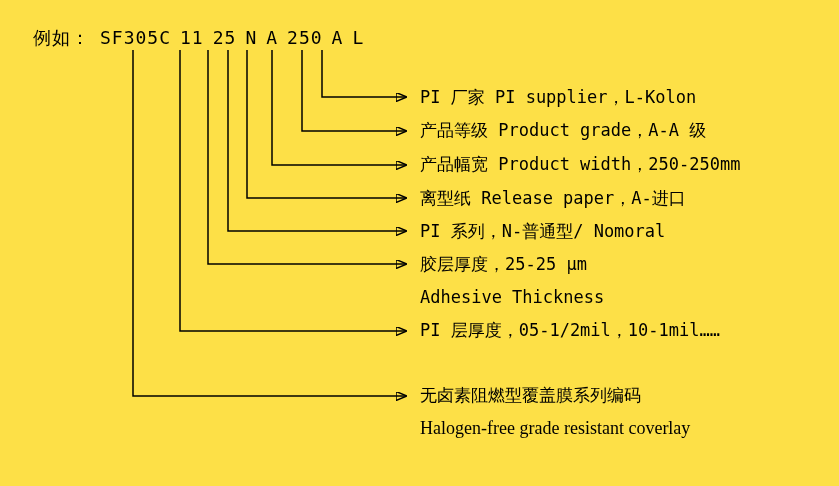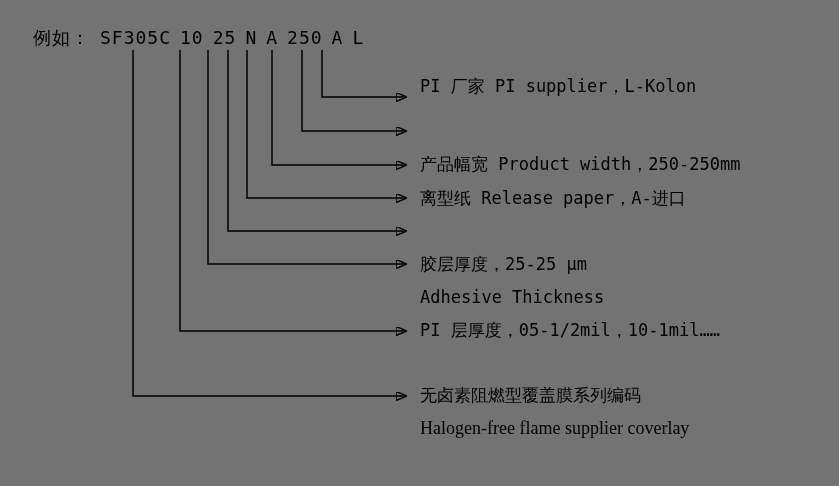--- a/index.html
+++ b/index.html
@@ -4,21 +4,21 @@
 <style>
   html, body {
     margin: 0;
     padding: 0;
     background: #ffffff;
   }
   .page {
     position: relative;
     width: 839px;
     height: 486px;
-    background: #737373;
+    background: #fde047;
     font-family: "DejaVu Sans Mono", "Liberation Mono", monospace;
     color: #000000;
     overflow: hidden;
   }
   .header {
     position: absolute;
     left: 33px;
     top: 26px;
     display: flex;
     align-items: baseline;
@@ -64,21 +64,21 @@
   }
 </style>
 </head>
 <body>
 
 <div class="page">
 
   <div class="header">
     <span class="prefix">例如：</span>
     <span class="seg">SF305C</span>
-    <span class="seg">10</span>
+    <span class="seg">11</span>
     <span class="seg">25</span>
     <span class="seg">N</span>
     <span class="seg">A</span>
     <span class="seg">250</span>
     <span class="seg">A</span>
     <span class="seg">L</span>
   </div>
 
   <svg class="connectors" viewBox="0 0 839 486" xmlns="http://www.w3.org/2000/svg" aria-hidden="true">
     <defs>
@@ -89,41 +89,47 @@
     <path d="M322,50 L322,97  L406,97" marker-end="url(#arrow)"></path>
     <path d="M302,50 L302,131 L406,131" marker-end="url(#arrow)"></path>
     <path d="M272,50 L272,165 L406,165" marker-end="url(#arrow)"></path>
     <path d="M247,50 L247,198 L406,198" marker-end="url(#arrow)"></path>
     <path d="M228,50 L228,231 L406,231" marker-end="url(#arrow)"></path>
     <path d="M208,50 L208,264 L406,264" marker-end="url(#arrow)"></path>
     <path d="M180,50 L180,331 L406,331" marker-end="url(#arrow)"></path>
     <path d="M133,50 L133,396 L406,396" marker-end="url(#arrow)"></path>
   </svg>
 
-  <div class="row" style="top:70px">
+  <div class="row" style="top:81px">
     <div>PI 厂家 PI supplier，L-Kolon</div>
   </div>
 
+  <div class="row" style="top:114px">
+    <div>产品等级 Product grade，A-A 级</div>
+  </div>
 
   <div class="row" style="top:148px">
     <div>产品幅宽 Product width，250-250mm</div>
   </div>
 
   <div class="row" style="top:182px">
     <div>离型纸 Release paper，A-进口</div>
   </div>
 
+  <div class="row" style="top:215px">
+    <div>PI 系列，N-普通型/ Nomoral</div>
+  </div>
 
   <div class="row" style="top:248px">
     <div>胶层厚度，25-25 μm</div>
     <div class="sub">Adhesive Thickness</div>
   </div>
 
   <div class="row" style="top:314px">
     <div>PI 层厚度，05-1/2mil，10-1mil……</div>
   </div>
 
   <div class="row" style="top:379px">
     <div>无卤素阻燃型覆盖膜系列编码</div>
-    <div class="sub serif">Halogen-free flame supplier coverlay</div>
+    <div class="sub serif">Halogen-free grade resistant coverlay</div>
   </div>
 
 </div>
 
 </body></html>

